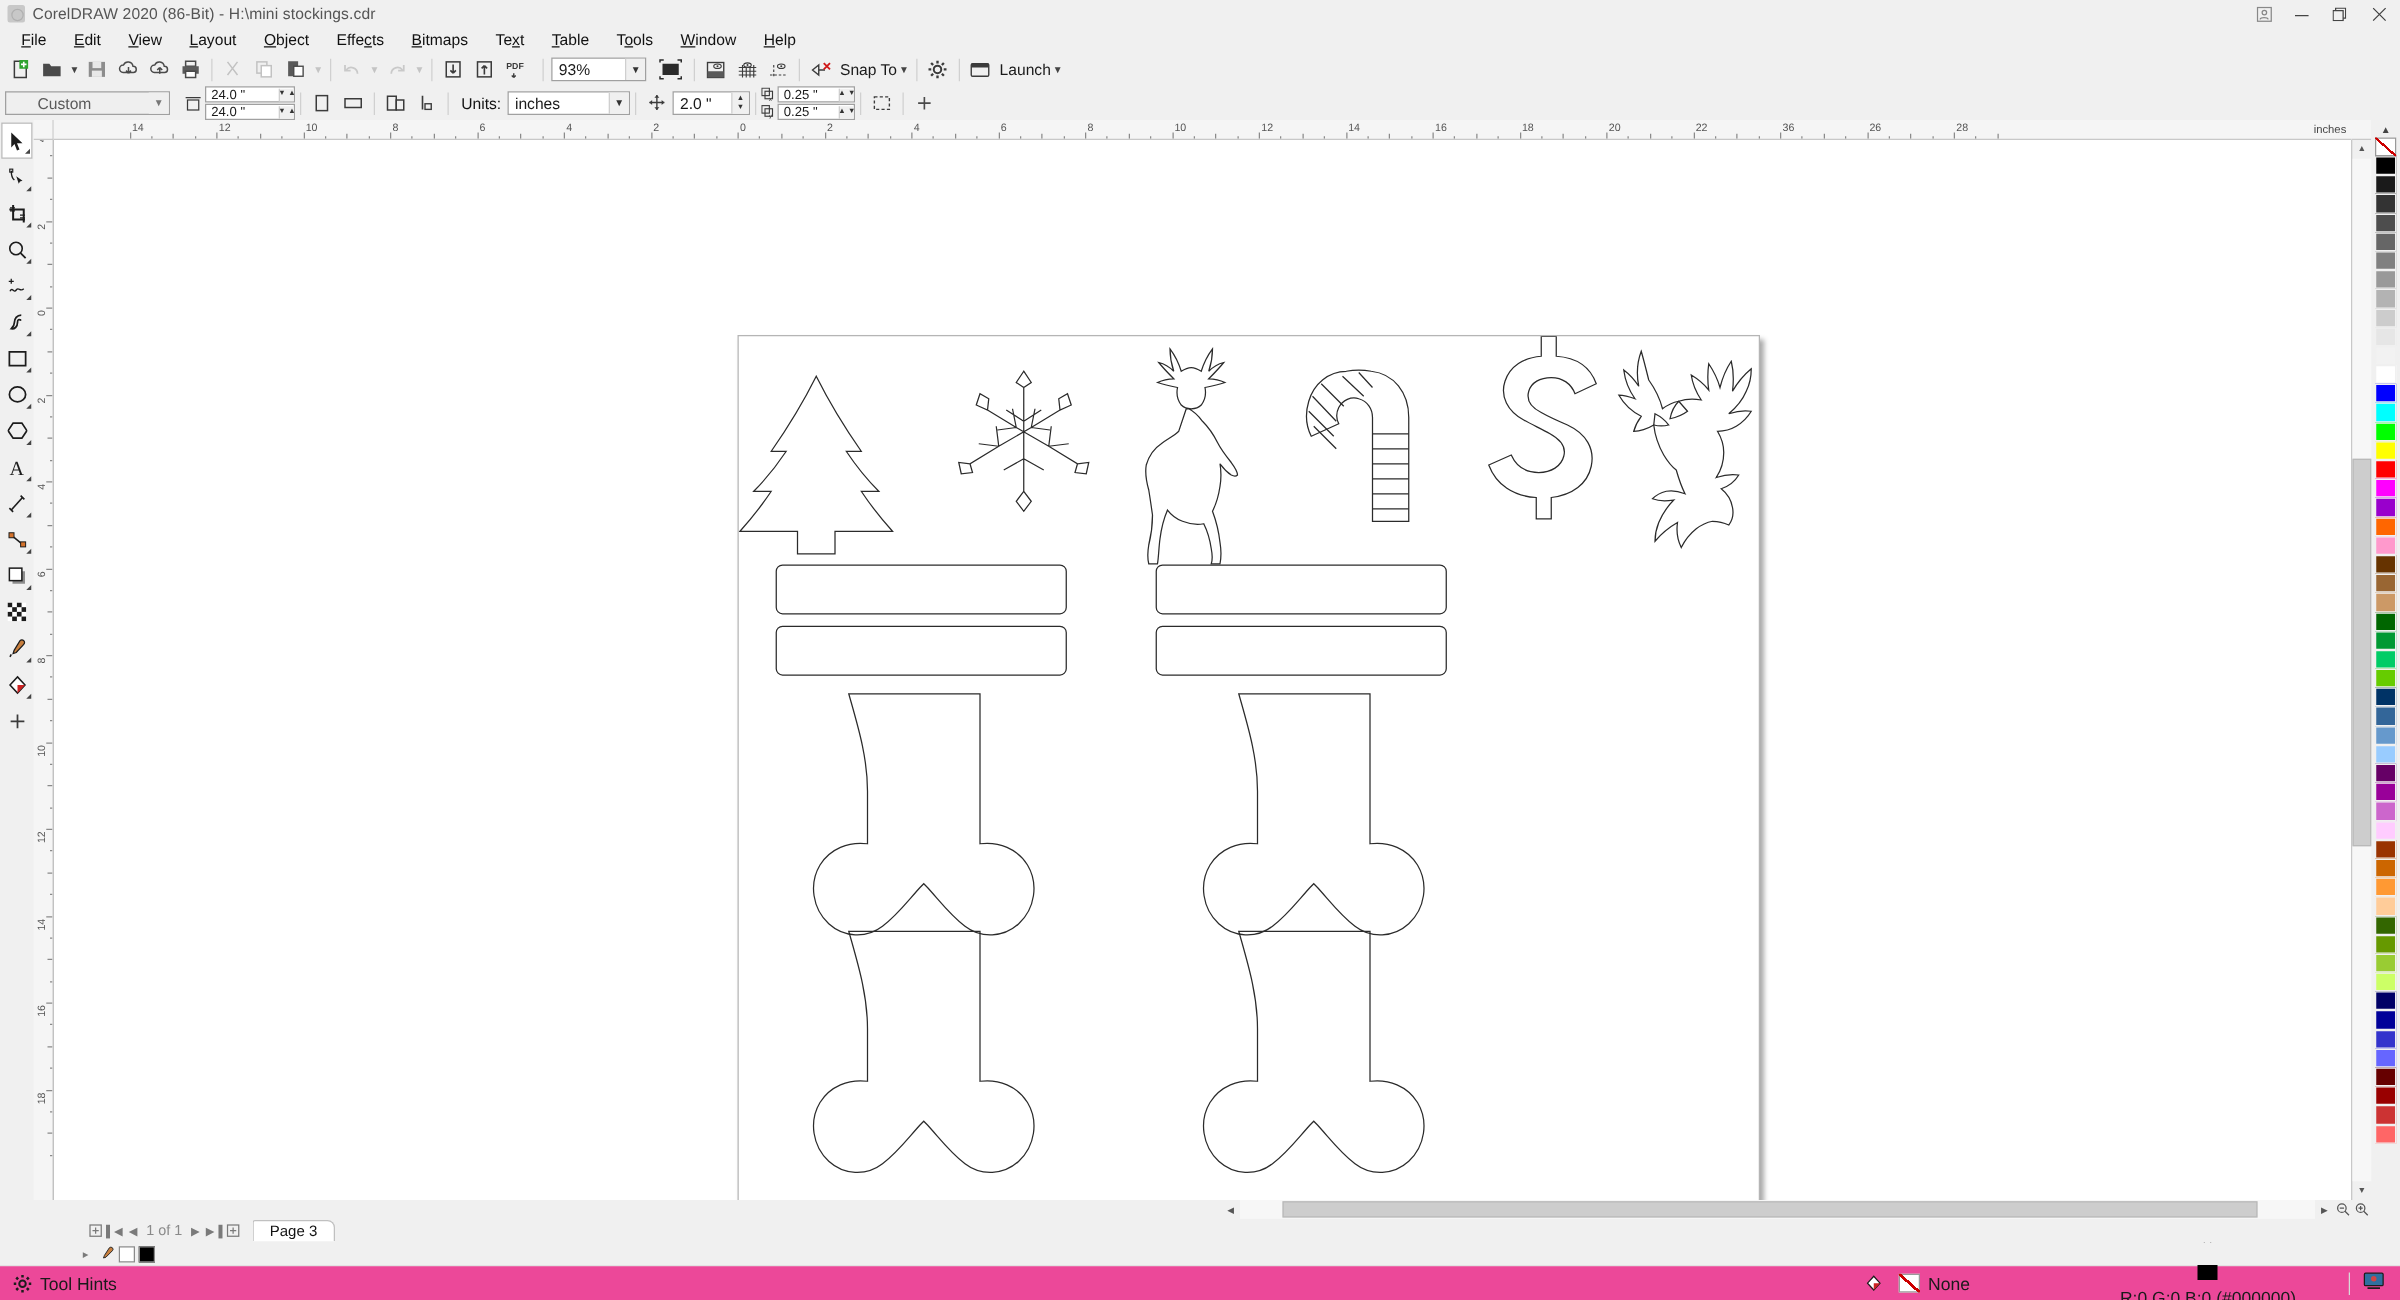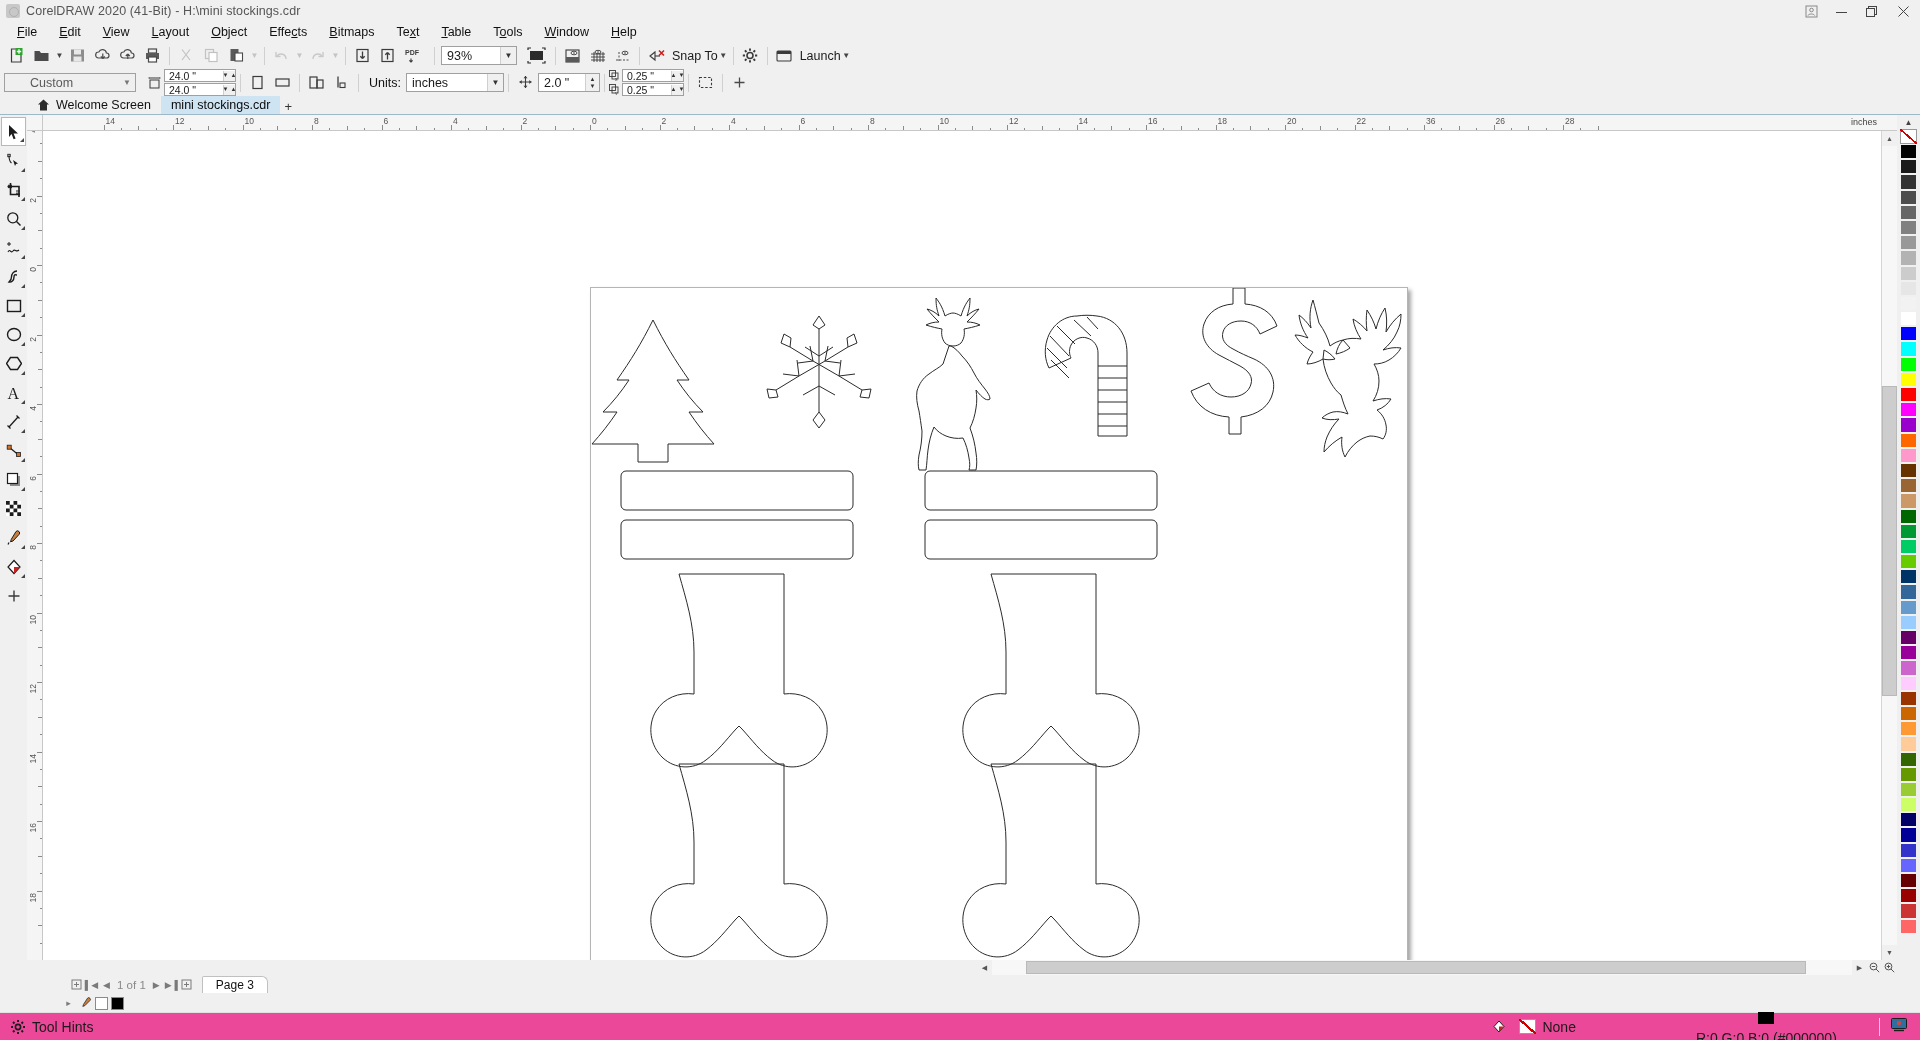--- a/index.html
+++ b/index.html
@@ -199,21 +199,21 @@
      background:linear-gradient(to top right,transparent 45%,#cc0000 45%,#cc0000 55%,transparent 55%);}
   .vsep{width:1px;height:18px;background:#d8d8d8;margin:0 10px;}
 </style>
 </head>
 <body>
 
 <div class="app">
 
   <div class="titlebar">
     <div class="tb-icon"></div>
-    <div class="tb-title">CorelDRAW 2020 (41-Bit) - H:\mini stockings.cdr</div>
+    <div class="tb-title">CorelDRAW 2020 (86-Bit) - H:\mini stockings.cdr</div>
     <div class="winbtns">
       <div class="winbtn">
         <svg width="13" height="13" viewBox="0 0 13 13">
             <rect x="1" y="1" width="11" height="11" fill="none" stroke="#888"></rect>
             <circle cx="6.5" cy="5" r="1.8" fill="none" stroke="#888"></circle>
             <path d="M3 10.5c.6-2 6-2 6.6 0" fill="none" stroke="#888"></path>
           </svg>
       </div>
       <div class="winbtn">
         <svg width="11" height="11">
@@ -528,32 +528,20 @@
         </svg>
     </div>
     <div class="tb-sep"></div>
     <div class="tb-btn">
       <svg width="15" height="15" viewBox="0 0 15 15">
           <path d="M7.5 2.5v10M2.5 7.5h10" stroke="#4a4a4a" stroke-width="1.3"></path>
         </svg>
     </div>
   </div>
 
-  <div class="tabbar">
-    <div class="doctab">
-      <svg width="13" height="12" viewBox="0 0 13 12">
-          <path d="M6.5 0.5 12 5.5h-2v6H3v-6H1z" fill="#2b2b2b"></path>
-        </svg>
-      <span>Welcome Screen</span>
-    </div>
-    <div class="doctab active">
-      <span>mini stockings.cdr</span>
-    </div>
-    <div class="tab-add">+</div>
-  </div>
 
   <div class="main">
 
     <div class="toolbox">
       <div class="tool sel">
         <svg width="14" height="16" viewBox="0 0 14 16">
             <path d="M2 1l9 8.5H6.6l2 5-2 .8-2-5.2L2 13z" fill="#1c1c1c"></path>
           </svg>
         <div class="flyout"></div>
       </div>

